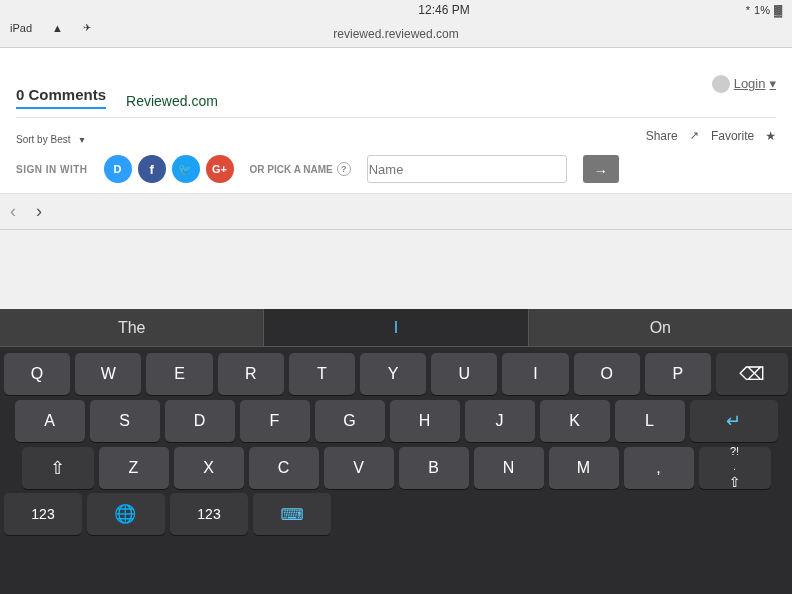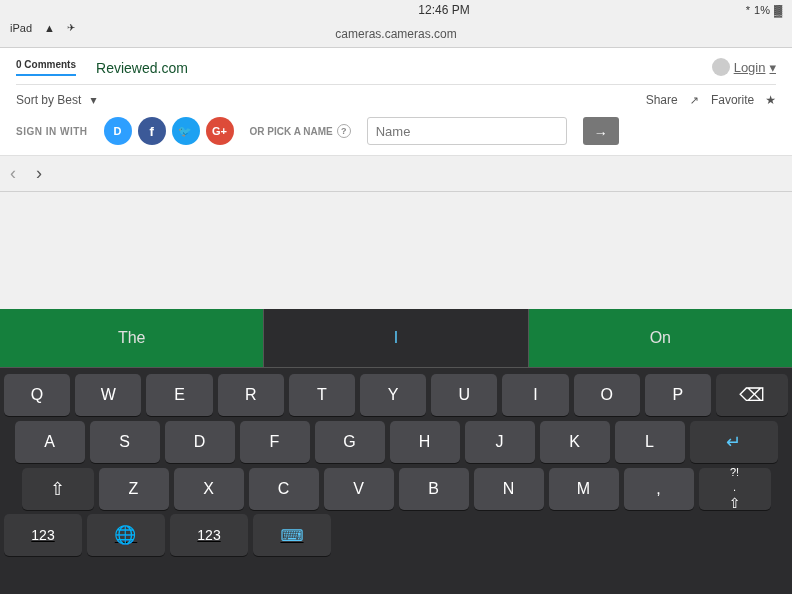--- a/index.html
+++ b/index.html
@@ -15,21 +15,21 @@
     .status-bar {
       background: #f0f0f0;
       height: 20px;
       display: flex;
       align-items: center;
       justify-content: space-between;
       padding: 0 10px;
       font-size: 11px;
       color: #333;
     }
-    .status-left { display: flex; align-items: flex-start; gap: 12px; margin-top: 36px; }
+    .status-left { display: flex; align-items: flex-start; gap: 20px; margin-top: 36px; }
     .status-center { position: absolute; left: 50%; transform: translateX(-50%); font-size: 12px; font-weight: 500; margin-left: 48px; }
     .status-right { display: flex; align-items: center; gap: 4px; font-size: 11px; }
 
     
     .browser-bar {
       background: #f0f0f0;
       height: 28px;
       display: flex;
       align-items: center;
       justify-content: center;
@@ -40,24 +40,25 @@
 
     
     .comments-container {
       background: #ffffff;
       padding: 10px 16px;
       border-bottom: 1px solid #e0e0e0;
     }
 
     .tab-active {
       color: #333;
-      font-size: 10px;
+      font-size: 15px;
       font-weight: 600;
       border-bottom: 2px solid #2196F3;
       padding-bottom: 4px;
+      margin-top: 28px;
     }
 
     .tab-inactive {
       color: #14532d;
       font-size: 14px;
     }
 
     .login-btn {
       display: flex;
       align-items: center;
@@ -69,24 +70,25 @@
 
     .sort-row {
       display: flex;
       align-items: center;
       justify-content: space-between;
       margin-bottom: 10px;
     }
 
     .sort-by {
       color: #555;
-      font-size: 12px;
+      font-size: 10px;
       display: flex;
       align-items: center;
       gap: 9px;
+      margin-top: 8px;
     }
 
     .share-fav {
       display: flex;
       align-items: center;
       gap: 12px;
       font-size: 12px;
       color: #555;
     }
 
@@ -163,21 +165,21 @@
       display: flex;
       align-items: center;
       justify-content: center;
       font-size: 9px;
       color: #888;
     }
 
     .name-input {
       border: 1px solid #ccc;
       border-radius: 3px;
-      padding: 4px 8px;
+      padding: 4px 1px;
       font-size: 13px;
       color: #aaa;
       width: 200px;
       height: 28px;
     }
 
     .submit-arrow {
       background: #777;
       border: none;
       border-radius: 3px;
@@ -215,22 +217,22 @@
       position: absolute;
       bottom: 0;
       left: 0;
       right: 0;
       height: 285px;
     }
 
     
     .predictive-row {
       display: flex;
-      height: 59px;
-      background: #15803d;
+      height: 38px;
+      background: #404040;
       border-bottom: 1px solid #555;
     }
 
     .predict-item {
       flex: 1;
       display: flex;
       align-items: center;
       justify-content: center;
       color: #e0e0e0;
       font-size: 16px;
@@ -318,21 +320,20 @@
       font-size: 10px;
       gap: 1px;
     }
 
     
     .bottom-row {
       display: flex;
       gap: 5px;
       padding: 0 4px 5px;
       align-items: center;
-      text-decoration: underline;
     }
 
     .key-123 {
       background: #3a3a3c;
       border-radius: 5px;
       color: #ffffff;
       font-size: 14px;
       display: flex;
       align-items: center;
       justify-content: center;
@@ -413,21 +414,21 @@
   </div>
   <div class="status-center">12:46 PM</div>
   <div class="status-right">
     <span>*</span>
     <span>1%</span>
     <span>▓</span>
   </div>
 </div>
 
 <div class="browser-bar">
-  <span>cameras.cameras.com</span>
+  <span>reviewed.reviewed.com</span>
 </div>
 
 <div class="comments-container">
 
   <div style="display:flex; justify-content:space-between; align-items:center; padding-bottom:8px; border-bottom:1px solid #e0e0e0; margin-bottom:8px;">
     <div style="display:flex; gap:20px; align-items:flex-end;">
       <span class="tab-active">0 Comments</span>
       <span class="tab-inactive">Reviewed.com</span>
     </div>
     <div class="login-btn">

